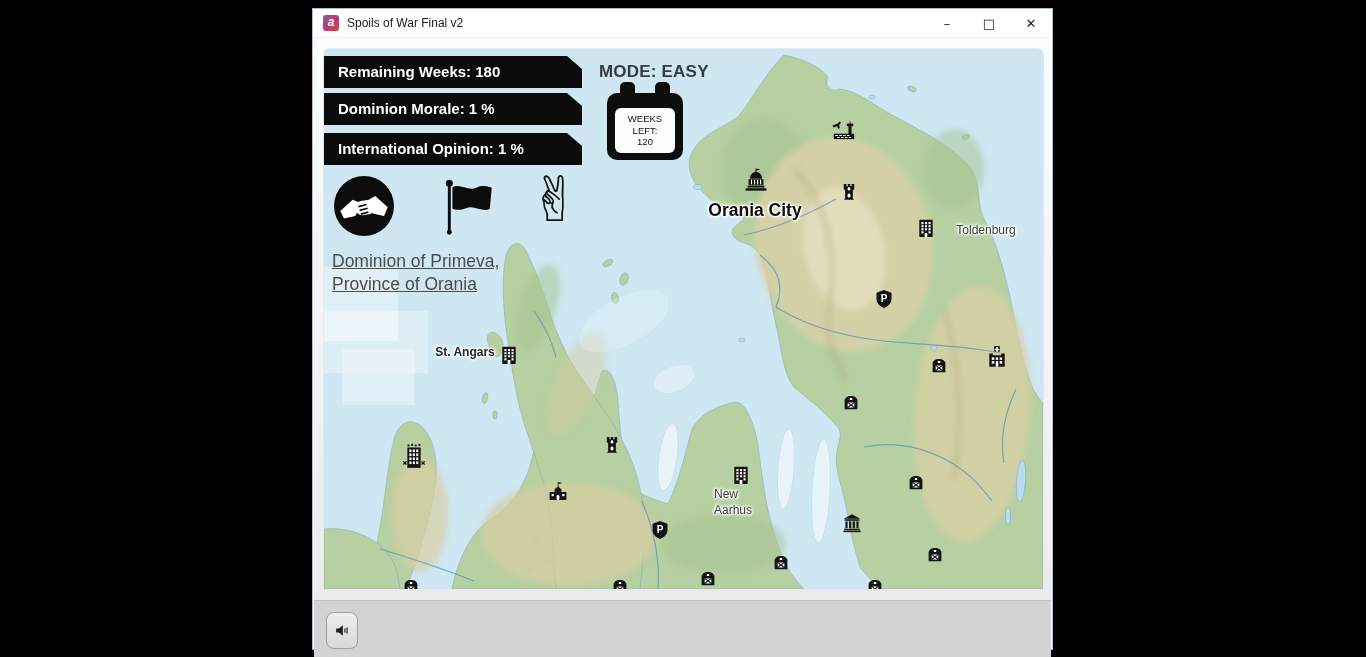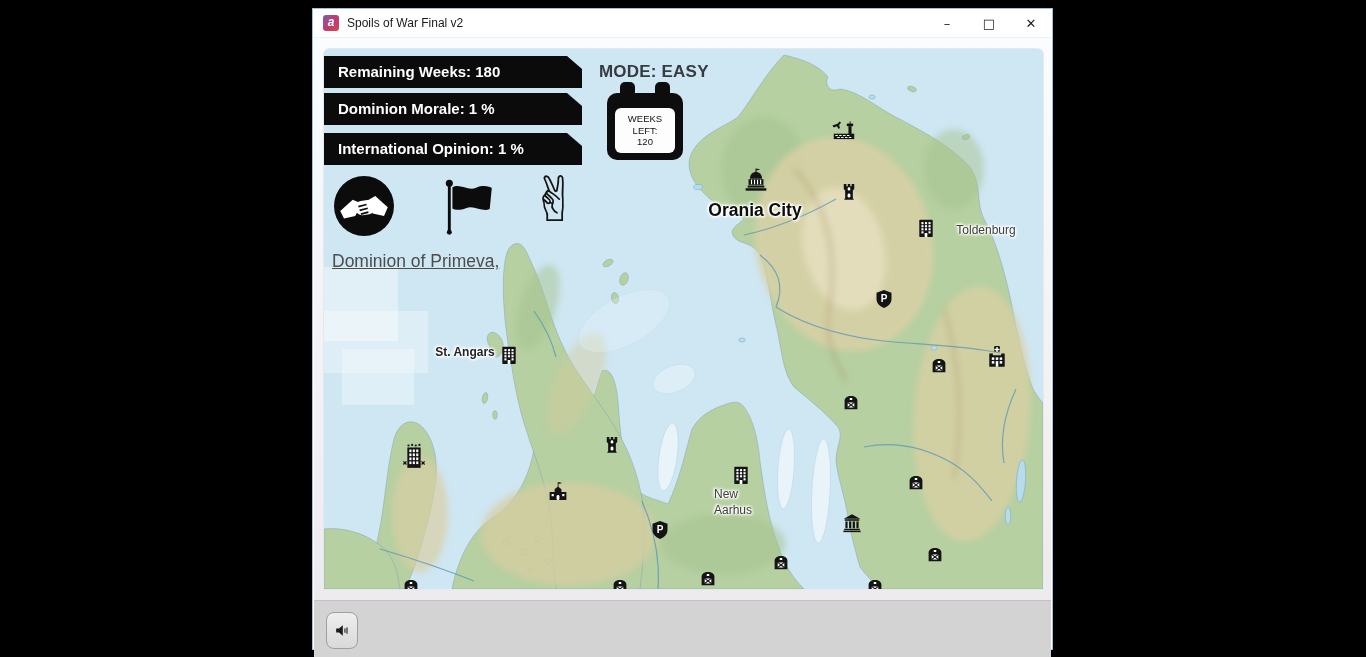--- a/index.html
+++ b/index.html
@@ -477,20 +477,21 @@
       </div>
       <div id="flag-btn" style="left:117px; top:129px;">
         <svg viewBox="0 0 52 56" width="56" height="58">
             <use href="#i-warflag"></use>
           </svg>
       </div>
       <div id="victory-btn" style="left:201px; top:115px;">✌</div>
 
       <div id="region-title" style="left:8px; top:201px;">
         <div>Dominion of Primeva,</div>
+        <div>Province of Orania</div>
       </div>
     </div>
 
     <div id="footer" style="top:562px; left:0; right:0;">
       <div id="speaker-btn">
         <svg viewBox="0 0 24 24">
             <use href="#i-speaker"></use>
           </svg>
       </div>
     </div>

